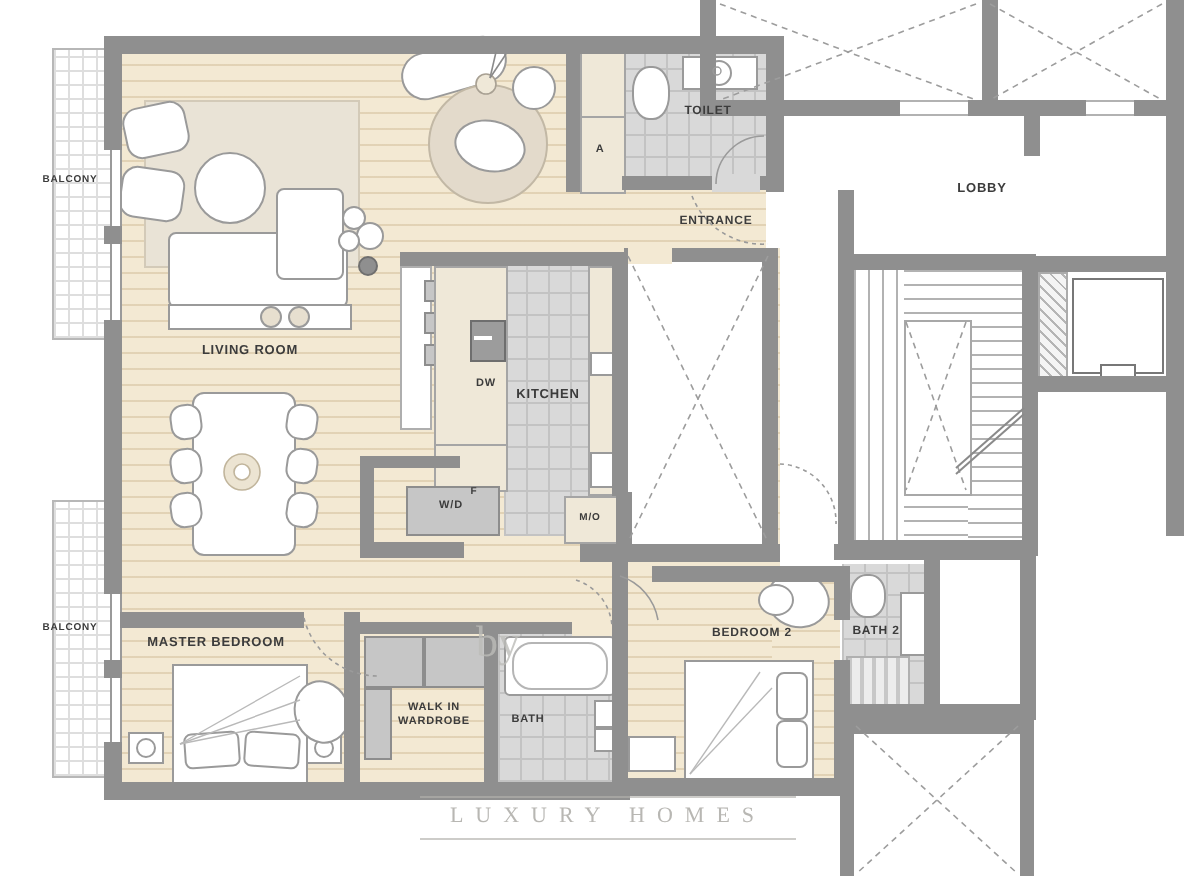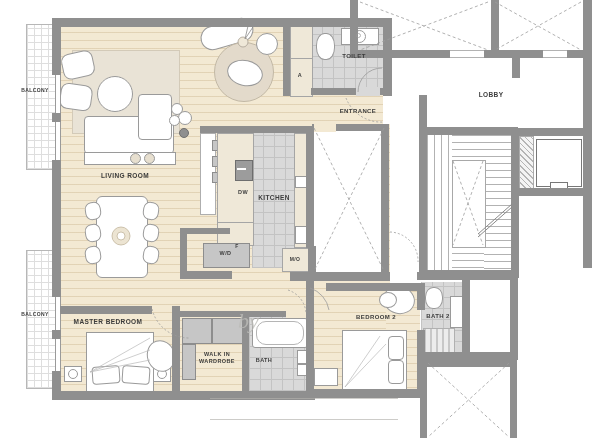--- a/index.html
+++ b/index.html
@@ -31,21 +31,21 @@
   .g{position:absolute;background:#f3e9d3;z-index:4;}
   .lbl{position:absolute;z-index:5;font-weight:700;color:#3c3c3c;letter-spacing:.4px;
        text-align:center;white-space:nowrap;line-height:1;}
   .s65{font-size:6.5px;} .s6{font-size:6px;} .s55{font-size:5.5px;} .s5{font-size:5px;}
   svg.anno{position:absolute;left:0;top:0;z-index:4;pointer-events:none;}
   .wm{position:absolute;z-index:7;font-family:"Liberation Serif",serif;white-space:nowrap;}
   .wm-big{left:220px;top:202px;font-size:52px;letter-spacing:10px;color:rgba(196,194,188,.55);
           -webkit-text-stroke:1px rgba(255,255,255,.9);}
   .wm-sub{left:222px;top:258px;width:175px;text-align:center;font-size:8.5px;letter-spacing:5px;
           color:rgba(185,183,177,.8);}
-  .wm-by{left:238px;top:308px;font-size:22px;font-style:italic;color:rgba(188,188,184,.8);}
+  .wm-by{left:238px;top:308px;font-size:22px;color:rgba(188,188,184,.8);}
   .wm-brand{left:208px;top:336px;width:190px;text-align:center;font-size:40px;
           color:rgba(196,194,190,.8);-webkit-text-stroke:1px rgba(255,255,255,.95);}
   .wm-tag{left:210px;top:402px;width:188px;text-align:center;font-size:11px;letter-spacing:6px;
           color:rgba(172,170,166,.85);}
   .wm-rule{position:absolute;height:1px;background:rgba(178,176,172,.65);z-index:7;}
 </style>
 </head>
 <body>
 
 <div id="plan">
@@ -274,15 +274,16 @@
     <g>
       <circle cx="243" cy="42" r="5" fill="#efe8d8" stroke="#a8a093" stroke-width="0.8"></circle>
       <line x1="245" y1="39" x2="253" y2="27" stroke="#8a8a8a" stroke-width="0.8"></line>
       <line x1="245" y1="39" x2="248" y2="26" stroke="#8a8a8a" stroke-width="0.8"></line>
     </g>
     <circle cx="358.5" cy="35.5" r="2" fill="none" stroke="#9a9a9a" stroke-width="0.7"></circle>
   </svg>
 
   <div class="wm wm-by">by</div>
   <div class="wm-rule" style="left:210px;top:398px;width:188px;"></div>
+  <div class="wm wm-tag">LUXURY HOMES</div>
   <div class="wm-rule" style="left:210px;top:419px;width:188px;"></div>
 
 </div>
 
 </body></html>

